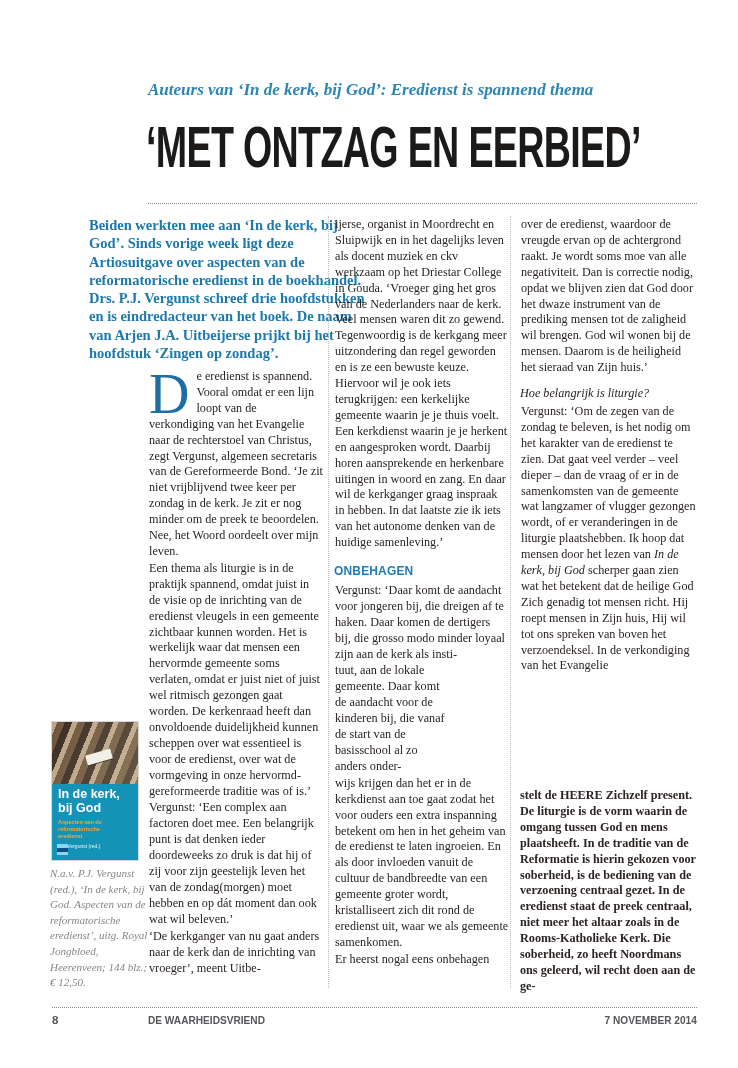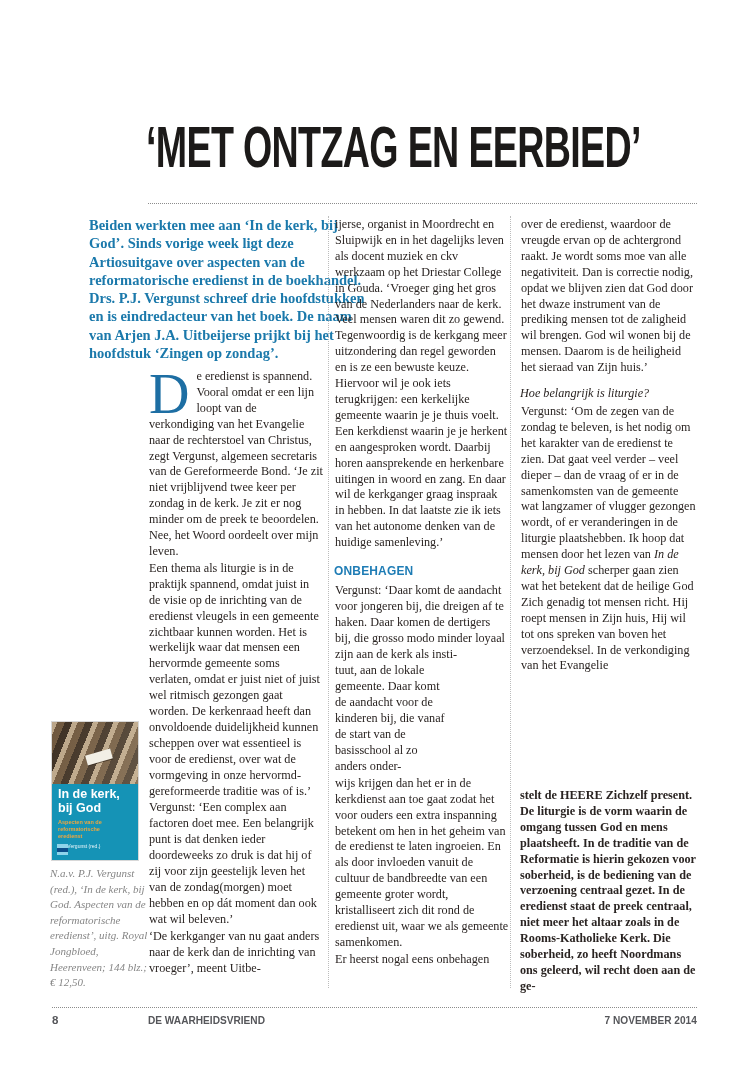--- a/index.html
+++ b/index.html
@@ -77,20 +77,21 @@
                font-size:11.5px;color:#55565a;}
   .fo-num{left:52px;}
   .fo-pub{left:148px;transform:scaleX(0.88);transform-origin:0 50%;}
   .fo-date{right:41px;transform:scaleX(0.88);transform-origin:100% 50%;}
 </style>
 </head>
 <body>
 
 <div class="page">
 
+  <div class="kicker">Auteurs van ‘In de kerk, bij God’: Eredienst is spannend thema</div>
   <div class="headline">‘MET ONTZAG EN EERBIED’</div>
   <div class="rule-h rule-title"></div>
 
   <div class="intro">Beiden werkten mee aan ‘In de kerk, bij God’. Sinds vorige week ligt deze Artiosuitgave over aspecten van de reformatorische eredienst in de boekhandel. Drs. P.J. Vergunst schreef drie hoofdstukken en is eindredacteur van het boek. De naam van Arjen J.A. Uitbeijerse prijkt bij het hoofdstuk ‘Zingen op zondag’.</div>
 
   <div class="vrule vrule-1"></div>
   <div class="vrule vrule-2"></div>
 
   <div class="col col1">
     <p><span class="dropcap">D</span><span>e eredienst is spannend. Vooral omdat er een lijn loopt van de verkondiging van het Evangelie naar de rechterstoel van Christus, zegt Vergunst, algemeen secretaris van de Gereformeerde Bond. ‘Je zit niet vrijblijvend twee keer per zondag in de kerk. Je zit er nog minder om de preek te beoordelen. Nee, het Woord oordeelt over mijn leven.</span></p>

